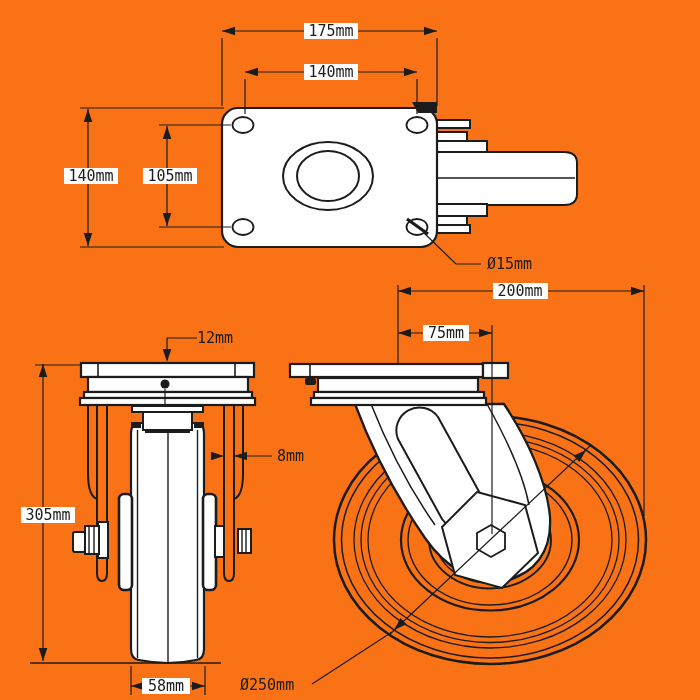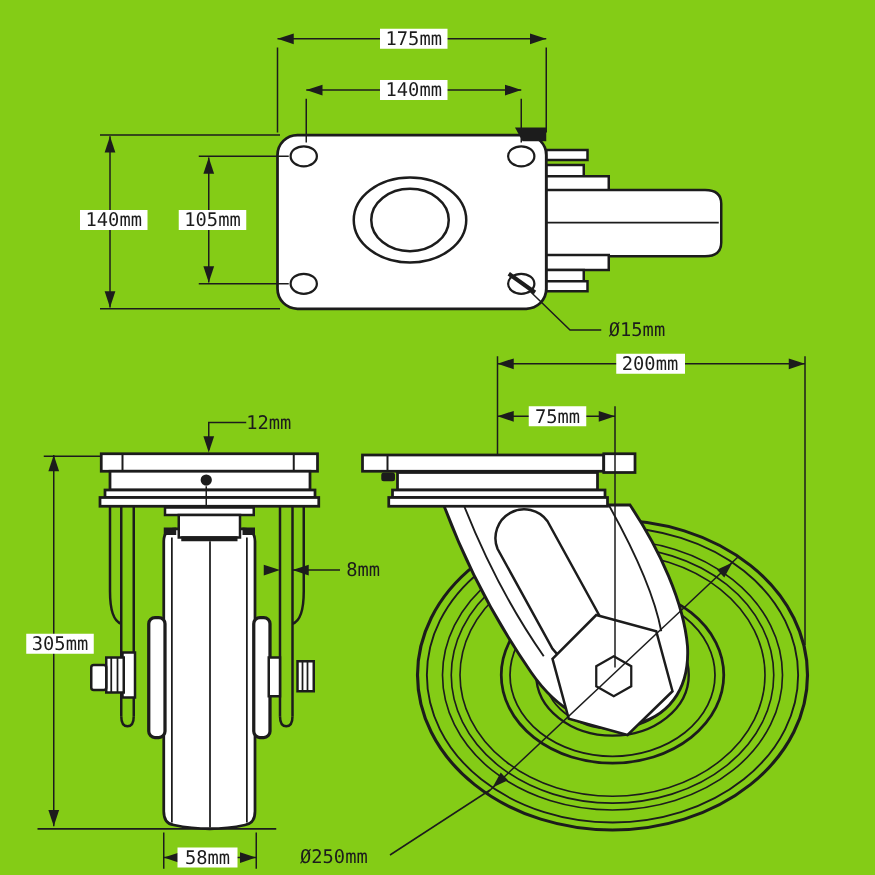--- a/index.html
+++ b/index.html
@@ -1,16 +1,16 @@
 <!DOCTYPE html>
 <html><head>
 <meta charset="utf-8">
 <style>
   html,body{margin:0;padding:0;background:#ffffff;}
-  .canvas{width:700px;height:700px;background:#84cc16;position:relative;overflow:hidden;}
+  .canvas{width:700px;height:700px;background:#f97316;position:relative;overflow:hidden;}
   svg{display:block;}
   text{font-family:"DejaVu Sans Mono","Liberation Mono",monospace;font-size:15px;fill:#1c1c1c;}
 </style>
 </head>
 <body>
 
 <div class="canvas">
 <svg width="700" height="700" viewBox="0 0 700 700">
   <defs>
     <path id="arr" d="M0,0 L-13,-4.3 L-13,4.3 Z" fill="#1c1c1c"></path>

